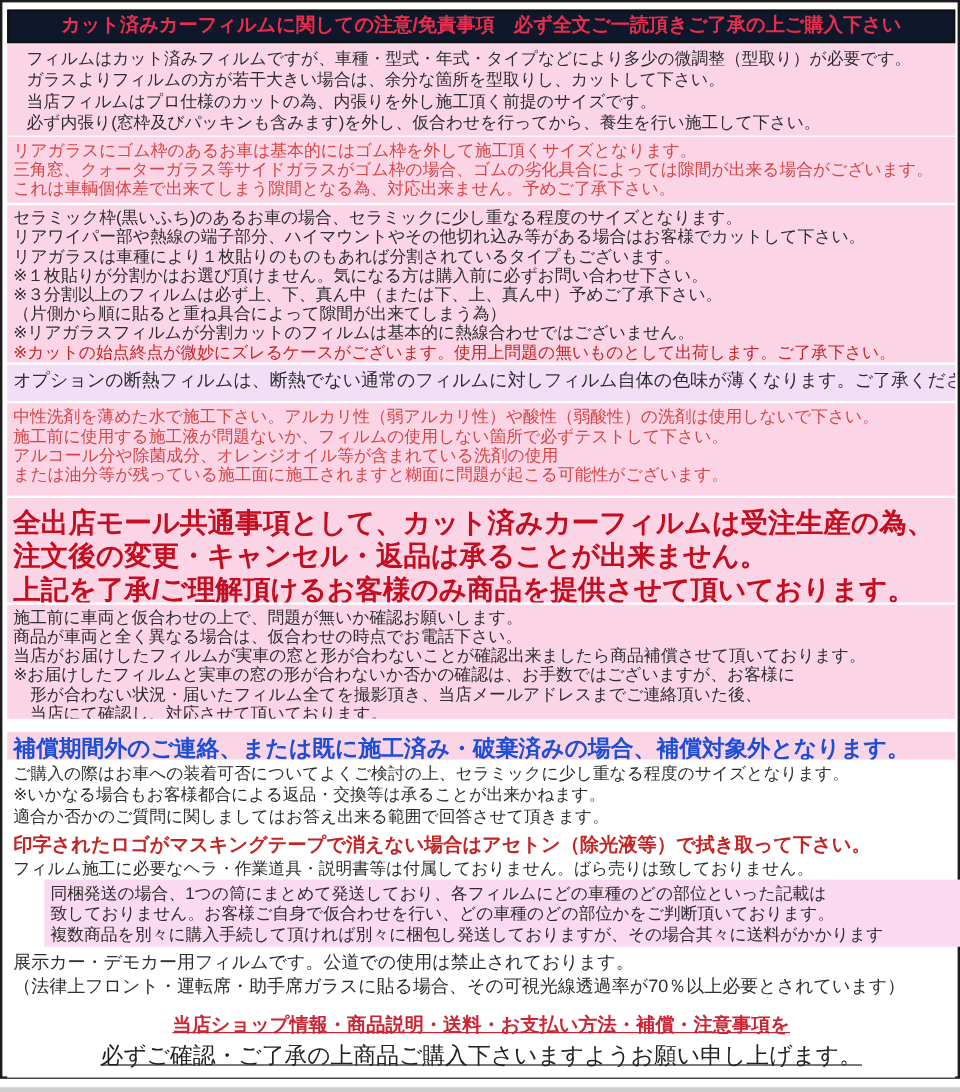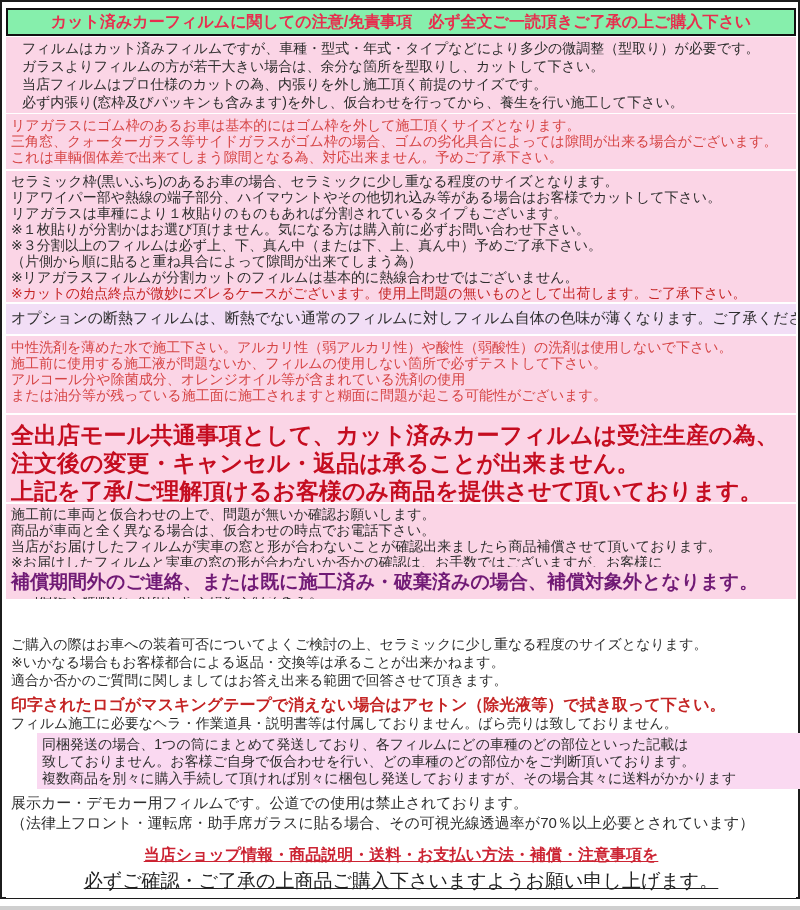--- a/index.html
+++ b/index.html
@@ -23,33 +23,33 @@
   .bg-lav{background:#f2def6;}
   .bg-pink2{background:#fad9f1;}
   .bg-white{background:#ffffff;}
   
   .t-black{color:#2e2e2e;}
   .t-red{color:#d64545;}
   .t-deepred{color:#c42424;}
   
   .title-box{
     position:absolute;left:4px;top:6px;width:790px;height:28px;
-    border:2px solid #111;box-sizing:border-box;background:#86efac;
+    border:2px solid #111;box-sizing:border-box;background:#0f172a;
     text-align:center;font-weight:bold;font-size:16px;line-height:23px;
     color:#e82e4e;white-space:nowrap;overflow:hidden;
   }
   
   .s1{top:35px;height:76px;font-size:14px;line-height:18px;padding-left:16px;}
   .s2{top:112px;height:55px;font-size:14px;line-height:16px;padding-top:3px;}
   .s3{top:169px;height:131px;font-size:14px;line-height:16px;padding-top:2px;}
   .s4{top:302px;height:30px;font-size:15px;line-height:24px;}
   .s5{top:334px;height:77px;font-size:14px;line-height:16px;padding-top:3px;}
   .s6{top:413px;height:87px;font-size:23px;line-height:28px;font-weight:bold;color:#c50d20;padding-top:6px;}
   .s7{top:502px;height:95px;font-size:14px;line-height:16px;}
-  .s8{top:565px;height:30px;font-size:19px;line-height:25px;font-weight:bold;color:#701a75;}
+  .s8{top:608px;height:30px;font-size:19px;line-height:25px;font-weight:bold;color:#1d4ed8;}
   .s9{top:631px;height:58px;font-size:14px;line-height:18px;}
   .s10{top:691px;height:23px;font-size:16px;line-height:20px;font-weight:bold;}
   .s11{top:714px;height:17px;font-size:14px;line-height:15px;padding-top:0;}
   .s12{top:731px;height:56px;font-size:14px;line-height:17px;padding-top:3px;margin-left:31px;}
   .s13{top:788px;height:46px;font-size:15px;line-height:20px;padding-top:3px;}
   .sfooter{top:838px;height:58px;text-align:center;padding-top:4px;}
   .footer-link{
     display:inline-block;font-size:16px;font-weight:bold;color:#cc2433;
     text-decoration:underline;line-height:22px;cursor:pointer;
   }

